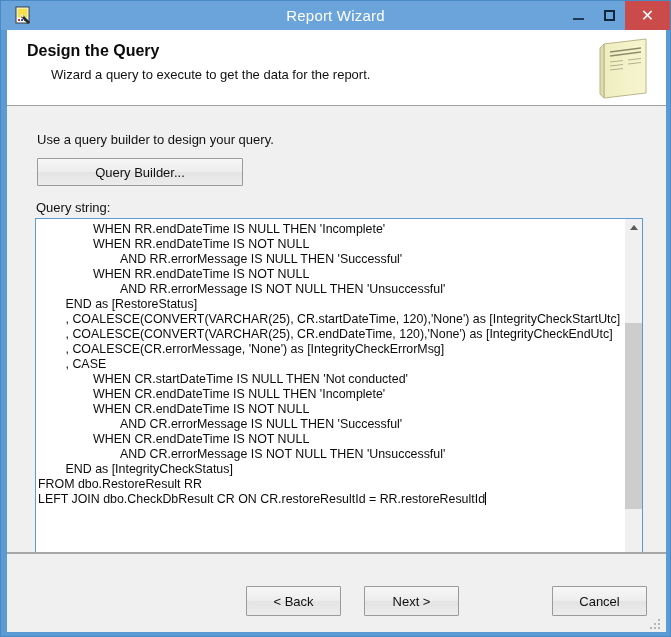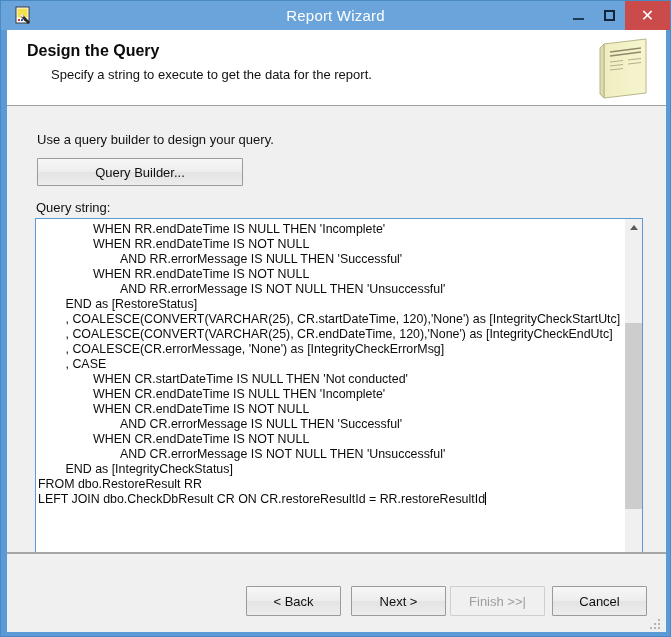--- a/index.html
+++ b/index.html
@@ -273,21 +273,21 @@
     bottom: 0;
     background: #f0f0f0;
   }
   .footer .btn {
     position: absolute;
     top: 32px;
     height: 30px;
   }
   .btn-help   { left: 30px;  width: 93px; }
   .btn-back   { left: 239px; width: 95px; }
-  .btn-next   { left: 344px; width: 95px; }
+  .btn-next   { left: 357px; width: 95px; }
   .btn-finish { left: 443px; width: 95px; }
   .btn-cancel { left: 545px; width: 95px; }
 
   .resize-grip {
     position: absolute;
     right: 4px;
     bottom: 3px;
     width: 12px;
     height: 12px;
   }
@@ -326,21 +326,21 @@
       <span class="cap-btn close">
         <span class="cap-close-glyph">✕</span>
       </span>
     </span>
   </div>
 
   <div class="client">
 
     <div class="banner">
       <div class="banner-title">Design the Query</div>
-      <div class="banner-sub">Specify a string to execute to get the data for the report.</div>
+      <div class="banner-sub">Wizard a query to execute to get the data for the report.</div>
       <span class="banner-art">
         <svg width="64" height="66" viewBox="0 0 64 66">
           <defs>
             <linearGradient id="pg" x1="0" y1="0" x2="1" y2="0">
               <stop offset="0%" stop-color="#efeec0"></stop>
               <stop offset="100%" stop-color="#f7f5cf"></stop>
             </linearGradient>
           </defs>
           <polygon points="14,9 56,4 56,58 14,63" fill="url(#pg)" stroke="#b9b68a" stroke-width="1"></polygon>
           <polygon points="14,9 14,63 10,59 10,13" fill="#dedcab" stroke="#b9b68a" stroke-width="1"></polygon>
@@ -393,21 +393,20 @@
             <span class="arrow-gl down"></span>
           </div>
         </div>
       </div>
 
       <div class="footer-sep"></div>
 
       <div class="footer">
         <div class="btn btn-back">&lt; Back</div>
         <div class="btn btn-next">Next &gt;</div>
-        <div class="btn btn-finish disabled">Finish &gt;&gt;|</div>
         <div class="btn btn-cancel">Cancel</div>
         <div class="resize-grip">
           <span class="grip-dot" style="left:8px;top:2px"></span>
           <span class="grip-dot" style="left:4px;top:6px"></span>
           <span class="grip-dot" style="left:8px;top:6px"></span>
           <span class="grip-dot" style="left:0px;top:10px"></span>
           <span class="grip-dot" style="left:4px;top:10px"></span>
           <span class="grip-dot" style="left:8px;top:10px"></span>
         </div>
       </div>

